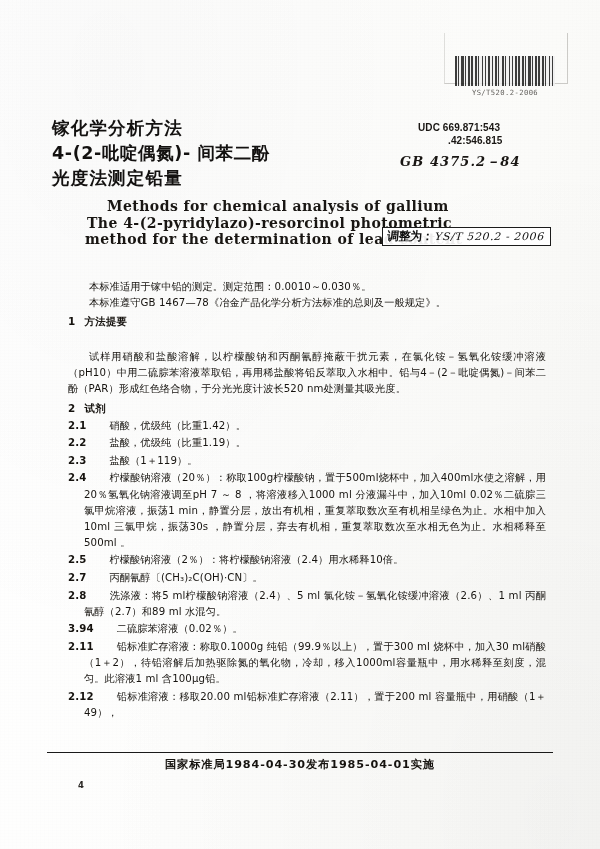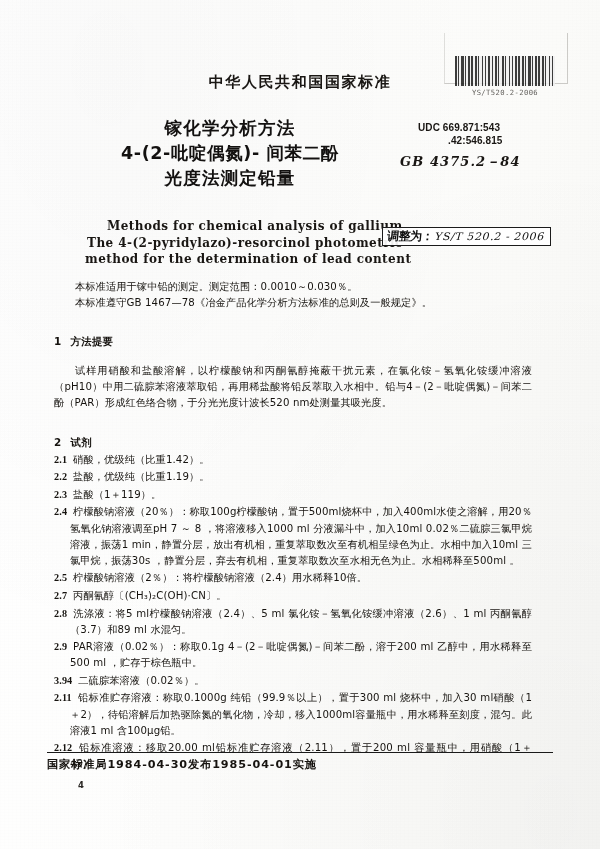--- a/index.html
+++ b/index.html
@@ -87,21 +87,21 @@
     font-size: 15px;
     letter-spacing: 1.6px;
     color: #1a1714;
     font-weight: 600;
   }
   .title-block {
     position: absolute;
     left: 52px;
     top: 116px;
     width: 356px;
-    text-align: center;
+    text-align: left;
   }
   .title-line {
     font-size: 17.5px;
     font-weight: 700;
     letter-spacing: 1.2px;
     line-height: 25px;
     color: #131110;
   }
   .title-line.l2 { letter-spacing: .6px; }
 
@@ -133,26 +133,25 @@
     font-style: italic;
   }
 
   
   .en-title {
     position: absolute;
     left: 85px;
     top: 198px;
     width: 400px;
     font-family: "DejaVu Serif", serif;
-    font-size: 12px;
+    font-size: 14px;
     line-height: 16.6px;
     letter-spacing: .45px;
     color: #191613;
     font-weight: 600;
-    margin-top: 20px;
   }
   .en-title .e1 { padding-left: 22px; }
   .en-title .e2 { padding-left: 2px; }
   .en-title .e3 { padding-left: 0px; }
 
   
   .handnote {
     position: absolute;
     left: 382px;
     top: 227px;
@@ -178,72 +177,71 @@
     font-size: 11px;
     font-style: italic;
     letter-spacing: .6px;
     color: #101010;
     transform: skewX(-4deg) scaleY(.95);
   }
 
   
   .body {
     position: absolute;
-    left: 54px;
+    left: 68px;
     top: 279px;
     width: 478px;
     font-size: 10.2px;
     line-height: 16.1px;
     color: #16130f;
     letter-spacing: .12px;
     text-align: justify;
   }
   .p { margin: 0 0 0 0; }
   .indent { text-indent: 21px; }
 
   .sec-head {
-    margin-top: 22px;
+    margin-top: 2px;
     margin-bottom: 2px;
     font-weight: 700;
     font-size: 10.4px;
     letter-spacing: .3px;
   }
   .sec-head .num { margin-right: 9px; }
 
   .para {
-    margin-top: 14px;
+    margin-top: 20px;
   }
   .item {
     margin-top: 1.5px;
     padding-left: 16px;
     text-indent: 0;
   }
   .item .inum {
     font-weight: 700;
-    margin-right: 6px;
-    font-family: Liberation Serif, serif;
+    margin-right: 23px;
   }
   .item.hang { text-indent: -16px; padding-left: 16px; }
 
   
   .footer-rule {
     position: absolute;
     left: 47px;
     top: 752px;
     width: 506px;
     height: 0;
     border-top: 1.7px solid #1a1a1a;
   }
   .footer {
     position: absolute;
     left: 47px;
     top: 757px;
     width: 506px;
     display: flex;
-    justify-content: flex-start;
+    justify-content: center;
     font-size: 11.2px;
     font-weight: 700;
     letter-spacing: .9px;
     color: #16130f;
   }
   .pagenum {
     position: absolute;
     left: 78px;
     top: 780px;
     font-size: 8.5px;
@@ -258,21 +256,20 @@
 <div class="grain"></div>
 
 <div class="content">
 
   <div class="barcode-frame"></div>
   <div class="barcode-wrap">
     <div class="barcode-bars"></div>
     <div class="barcode-text">YS/T520.2-2006</div>
   </div>
 
-  <div class="nat-std">中华人民共和国国家标准</div>
 
   <div class="title-block">
     <div class="title-line">镓化学分析方法</div>
     <div class="title-line l2">4-(2-吡啶偶氮)- 间苯二酚</div>
     <div class="title-line">光度法测定铅量</div>
   </div>
 
   <div class="udc">
     <span>UDC  669.871:543</span>
     <span class="l2">.42:546.815</span>
@@ -316,24 +313,21 @@
     <div class="p item hang">
       <span class="inum">2.4</span><span>柠檬酸钠溶液（20％）：称取100g柠檬酸钠，置于500ml烧杯中，加入400ml水使之溶解，用20％氢氧化钠溶液调至pH 7 ～ 8 ，将溶液移入1000 ml 分液漏斗中，加入10ml 0.02％二硫腙三氯甲烷溶液，振荡1 min，静置分层，放出有机相，重复萃取数次至有机相呈绿色为止。水相中加入10ml 三氯甲烷，振荡30s ，静置分层，弃去有机相，重复萃取数次至水相无色为止。水相稀释至500ml 。</span>
     </div>
     <div class="p item hang">
       <span class="inum">2.5</span><span>柠檬酸钠溶液（2％）：将柠檬酸钠溶液（2.4）用水稀释10倍。</span>
     </div>
     <div class="p item hang">
       <span class="inum">2.7</span><span>丙酮氰醇〔(CH₃)₂C(OH)·CN〕。</span>
     </div>
     <div class="p item hang">
-      <span class="inum">2.8</span><span>洗涤液：将5 ml柠檬酸钠溶液（2.4）、5 ml 氯化铵－氢氧化铵缓冲溶液（2.6）、1 ml 丙酮氰醇（3.7）和89 ml 水混匀。</span>
-    </div>
-    <div class="p item hang">
-      <span class="inum">2.9</span><span>PAR溶液（0.02％）：称取0.1g 4－(2－吡啶偶氮)－间苯二酚，溶于200 ml 乙醇中，用水稀释至500 ml ，贮存于棕色瓶中。</span>
+      <span class="inum">2.8</span><span>洗涤液：将5 ml柠檬酸钠溶液（2.4）、5 ml 氯化铵－氢氧化铵缓冲溶液（2.6）、1 ml 丙酮氰醇（2.7）和89 ml 水混匀。</span>
     </div>
     <div class="p item hang">
       <span class="inum">3.94</span><span>二硫腙苯溶液（0.02％）。</span>
     </div>
     <div class="p item hang">
       <span class="inum">2.11</span><span>铅标准贮存溶液：称取0.1000g 纯铅（99.9％以上），置于300 ml 烧杯中，加入30 ml硝酸（1＋2），待铅溶解后加热驱除氮的氧化物，冷却，移入1000ml容量瓶中，用水稀释至刻度，混匀。此溶液1 ml 含100μg铅。</span>
     </div>
     <div class="p item hang">
       <span class="inum">2.12</span><span>铅标准溶液：移取20.00 ml铅标准贮存溶液（2.11），置于200 ml 容量瓶中，用硝酸（1＋49），</span>
     </div>

